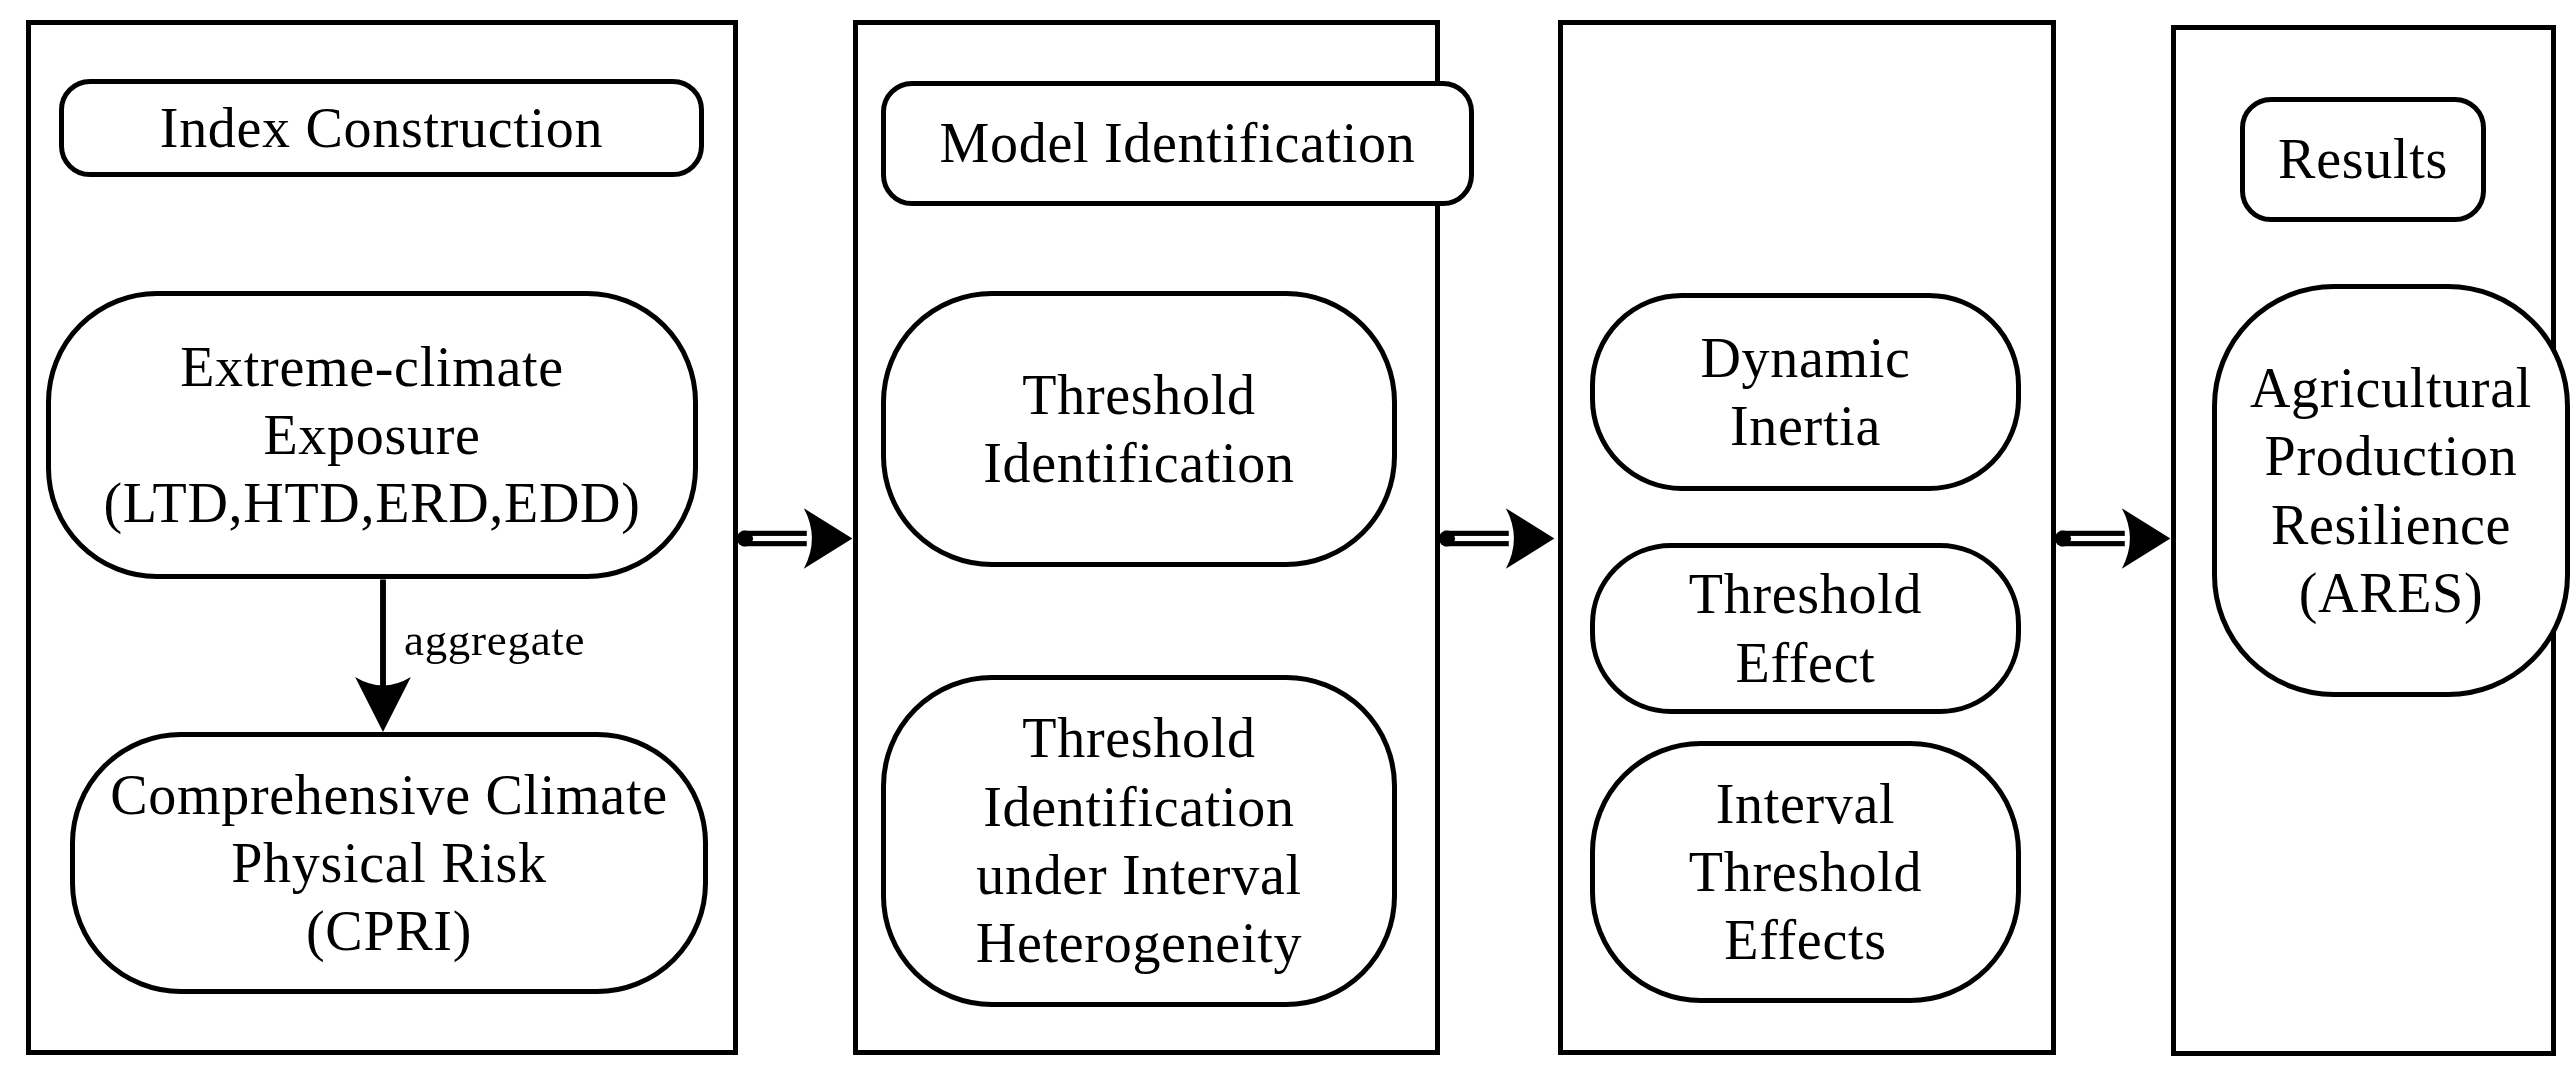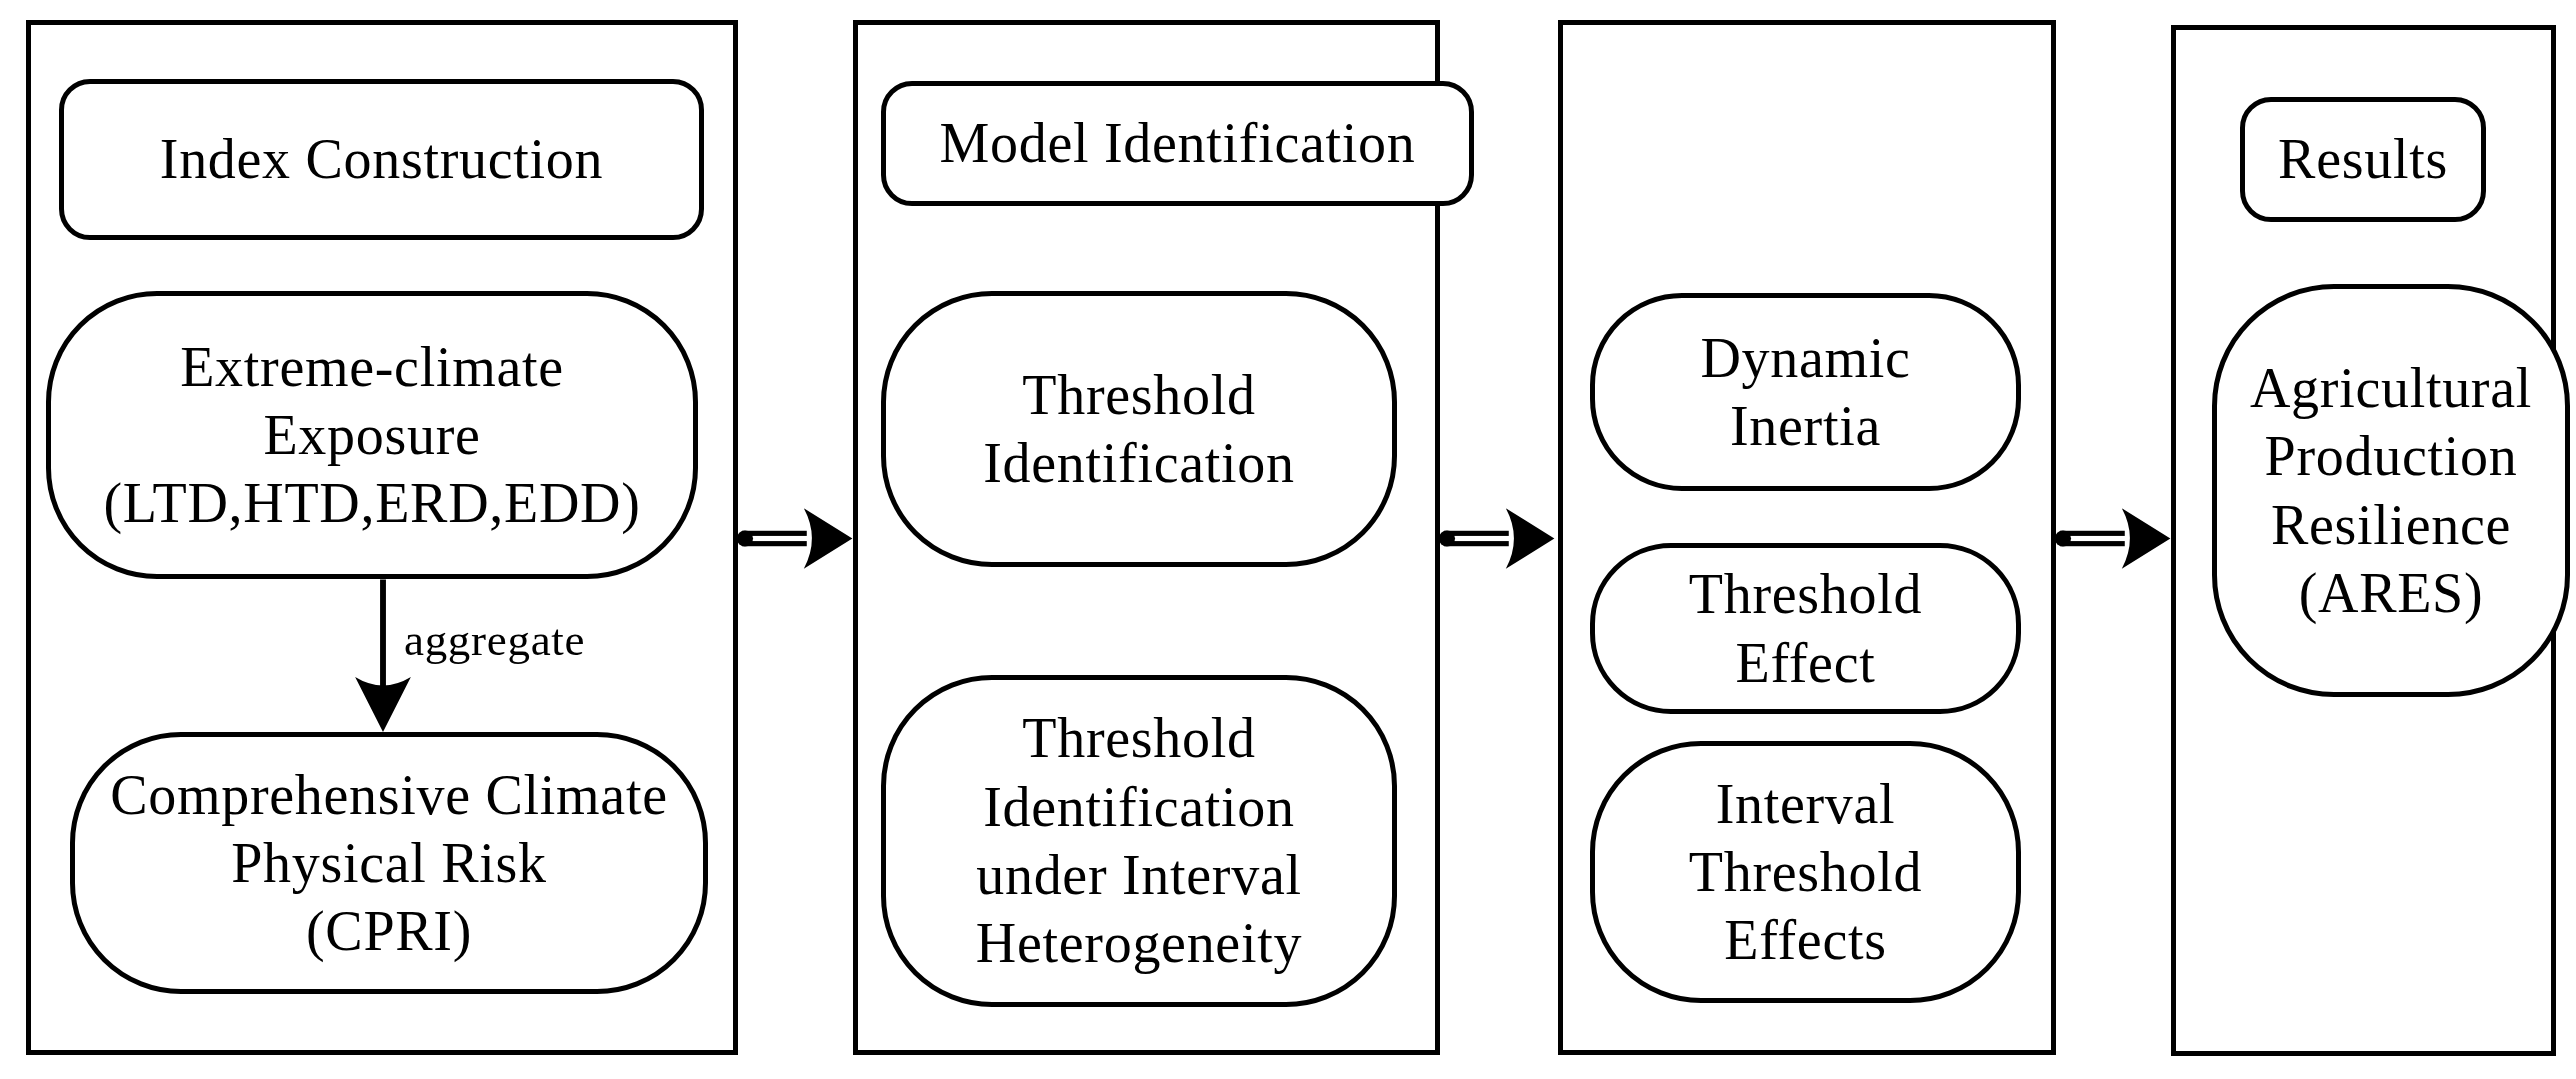--- a/index.html
+++ b/index.html
@@ -39,21 +39,21 @@
     letter-spacing:0.7px;
     white-space:nowrap;
   }
 </style>
 </head>
 <body>
 
 <div id="canvas">
 
   <div class="box panel" style="left:26px;top:20px;width:712px;height:1035px;"></div>
-  <div class="box hdr center" style="left:59px;top:79px;width:645px;height:161px;">
+  <div class="box hdr center" style="left:59px;top:79px;width:645px;height:98px;">
     <span class="txt">Index Construction</span>
   </div>
   <div class="box center" style="left:46px;top:291px;width:652px;height:288px;border-radius:111px;">
     <span class="txt">Extreme-climate
 Exposure
 (LTD,HTD,ERD,EDD)</span>
   </div>
   <svg style="left:339px;top:579px;" width="88" height="155" viewBox="0 0 120 210" aria-hidden="true">
     <rect x="56" y="0" width="8" height="152" fill="#000000"></rect>
     <path d="M60,208 L22,133 Q60,156 98,133 Z" fill="#000000"></path>

